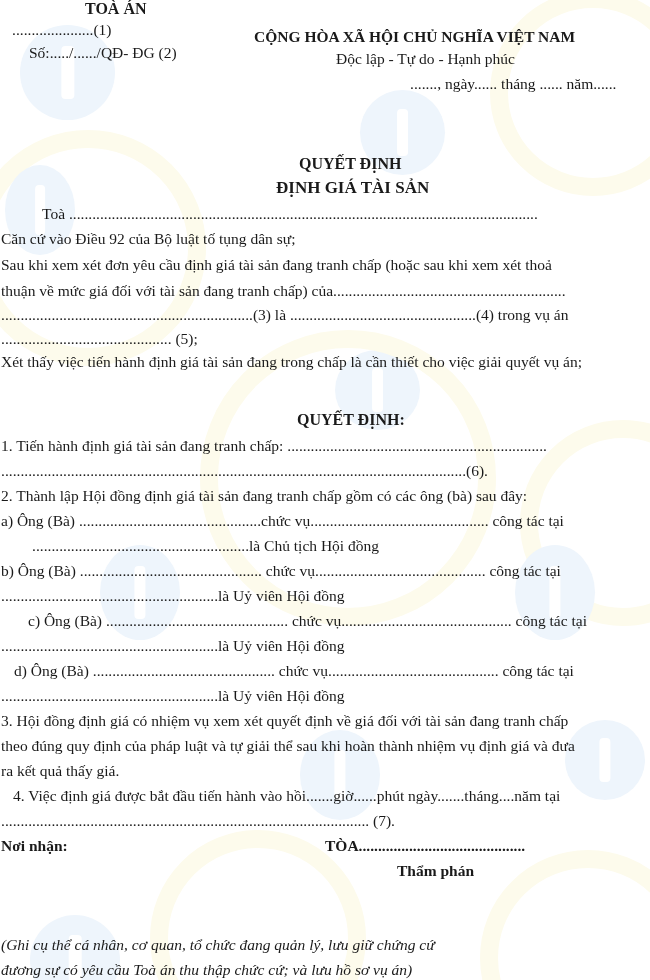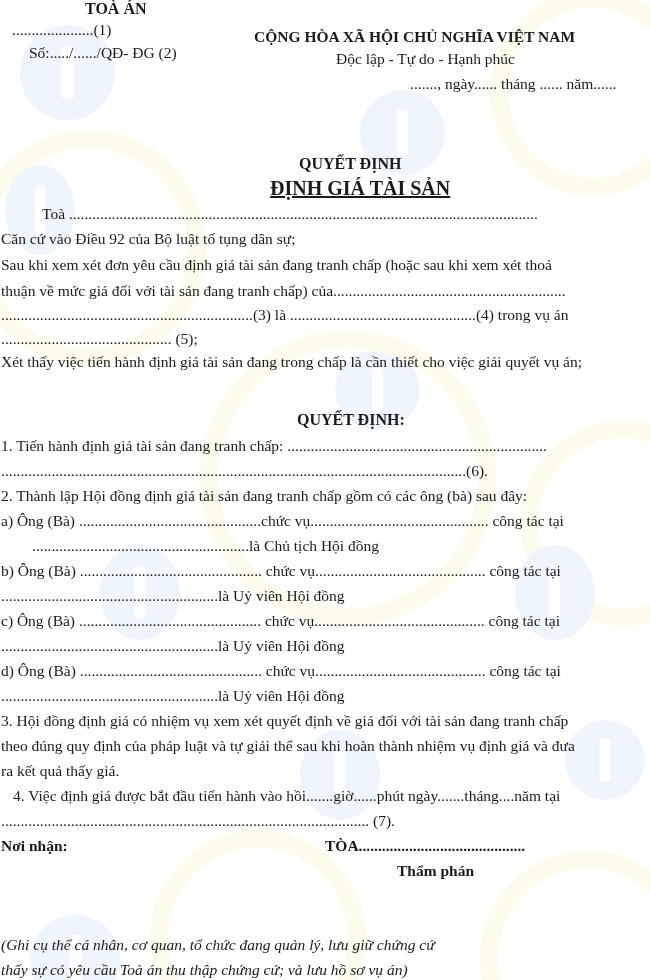--- a/index.html
+++ b/index.html
@@ -44,46 +44,46 @@
 
   <div class="line b" style="left:85px;top:-1px;font-size:16px;">TOÀ ÁN</div>
   <div class="line" style="left:12px;top:20px;">.....................(1)</div>
   <div class="line" style="left:29px;top:43px;">Số:...../....../QĐ- ĐG (2)</div>
 
   <div class="line b" style="left:254px;top:27px;font-size:15.5px;">CỘNG HÒA XÃ HỘI CHỦ NGHĨA VIỆT NAM</div>
   <div class="line" style="left:336px;top:49px;">Độc lập - Tự do - Hạnh phúc</div>
   <div class="line" style="left:410px;top:74px;">......., ngày...... tháng ...... năm......</div>
 
   <div class="line b" style="left:299px;top:154px;font-size:16px;">QUYẾT ĐỊNH</div>
-  <div class="line b" style="left:270px;top:178px;font-size:20px;text-decoration:underline;">ĐỊNH GIÁ TÀI SẢN</div>
+  <div class="line b" style="left:276px;top:178px;font-size:17px;">ĐỊNH GIÁ TÀI SẢN</div>
 
   <div class="line" style="left:1px;top:204px;padding-left:41px;">Toà .........................................................................................................................</div>
   <div class="line" style="left:1px;top:229px;">Căn cứ vào Điều 92 của Bộ luật tố tụng dân sự;</div>
   <div class="line" style="left:1px;top:281px;">thuận về mức giá đối với tài sản đang tranh chấp) của............................................................</div>
   <div class="line" style="left:1px;top:255px;">Sau khi xem xét đơn yêu cầu định giá tài sản đang tranh chấp (hoặc sau khi xem xét thoả</div>
   <div class="line" style="left:1px;top:305px;">.................................................................(3) là ................................................(4) trong vụ án</div>
   <div class="line" style="left:1px;top:329px;">............................................ (5);</div>
   <div class="line" style="left:1px;top:352px;">Xét thấy việc tiến hành định giá tài sản đang trong chấp là cần thiết cho việc giải quyết vụ án;</div>
 
   <div class="line b" style="left:297px;top:410px;font-size:16px;">QUYẾT ĐỊNH:</div>
   <div class="line" style="left:1px;top:436px;">1. Tiến hành định giá tài sản đang tranh chấp: ...................................................................</div>
   <div class="line" style="left:1px;top:461px;">........................................................................................................................(6).</div>
   <div class="line" style="left:1px;top:486px;">2. Thành lập Hội đồng định giá tài sản đang tranh chấp gồm có các ông (bà) sau đây:</div>
   <div class="line" style="left:1px;top:511px;">a) Ông (Bà) ...............................................chức vụ.............................................. công tác tại</div>
   <div class="line" style="left:1px;top:536px;margin-left:31px;">........................................................là Chủ tịch Hội đồng</div>
   <div class="line" style="left:1px;top:561px;">b) Ông (Bà) ............................................... chức vụ............................................ công tác tại</div>
   <div class="line" style="left:1px;top:586px;">........................................................là Uỷ viên Hội đồng</div>
-  <div class="line" style="left:1px;top:611px;">c) Ông (Bà) ............................................... chức vụ............................................ công tác tại</div>
+  <div class="line" style="left:1px;top:611px;padding-left:27px;">c) Ông (Bà) ............................................... chức vụ............................................ công tác tại</div>
   <div class="line" style="left:1px;top:636px;">........................................................là Uỷ viên Hội đồng</div>
-  <div class="line" style="left:1px;top:661px;text-align:center;">d) Ông (Bà) ............................................... chức vụ............................................ công tác tại</div>
+  <div class="line" style="left:14px;top:661px;text-align:center;">d) Ông (Bà) ............................................... chức vụ............................................ công tác tại</div>
   <div class="line" style="left:1px;top:686px;">........................................................là Uỷ viên Hội đồng</div>
   <div class="line" style="left:1px;top:711px;">3. Hội đồng định giá có nhiệm vụ xem xét quyết định về giá đối với tài sản đang tranh chấp</div>
   <div class="line" style="left:1px;top:736px;">theo đúng quy định của pháp luật và tự giải thể sau khi hoàn thành nhiệm vụ định giá và đưa</div>
   <div class="line" style="left:1px;top:761px;">ra kết quả thấy giá.</div>
   <div class="line" style="left:13px;top:786px;">4. Việc định giá được bắt đầu tiến hành vào hồi.......giờ......phút ngày.......tháng....năm tại</div>
   <div class="line" style="left:1px;top:811px;">............................................................................................... (7).</div>
 
   <div class="line b" style="left:1px;top:836px;">Nơi nhận:</div>
   <div class="line b" style="left:325px;top:836px;">TÒA...........................................</div>
   <div class="line b" style="left:397px;top:861px;">Thẩm phán</div>
   <div class="line i" style="left:1px;top:935px;">(Ghi cụ thể cá nhân, cơ quan, tổ chức đang quản lý, lưu giữ chứng cứ</div>
-  <div class="line i" style="left:1px;top:960px;">thấy sự có yêu cầu Toà án thu thập chứng cứ; và lưu hồ sơ vụ án)</div>
+  <div class="line i" style="left:1px;top:960px;">đương sự có yêu cầu Toà án thu thập chức cứ; và lưu hồ sơ vụ án)</div>
 </div>
 
 </body></html>

